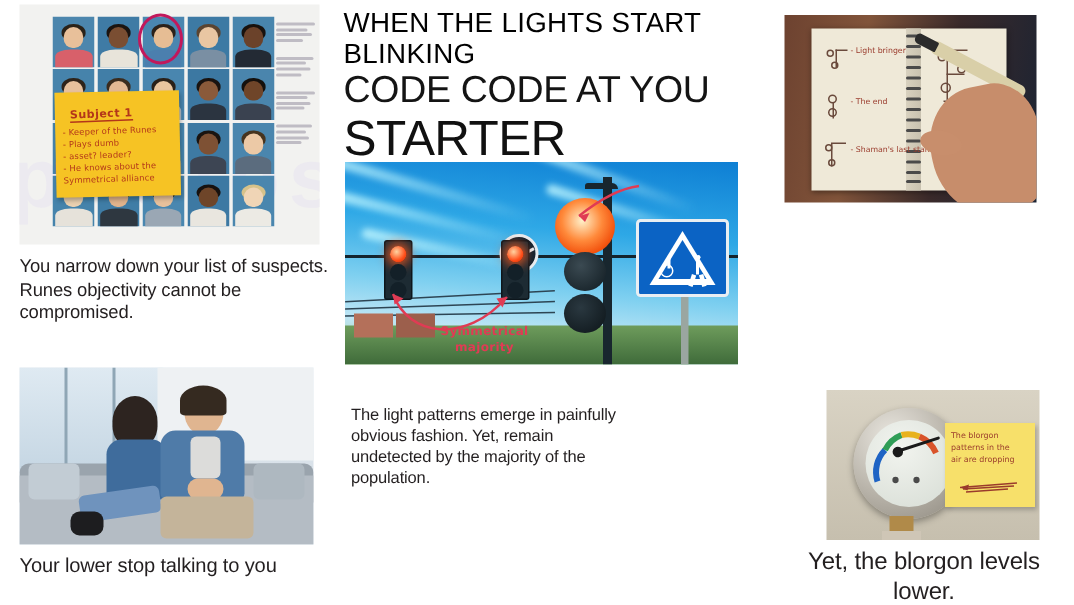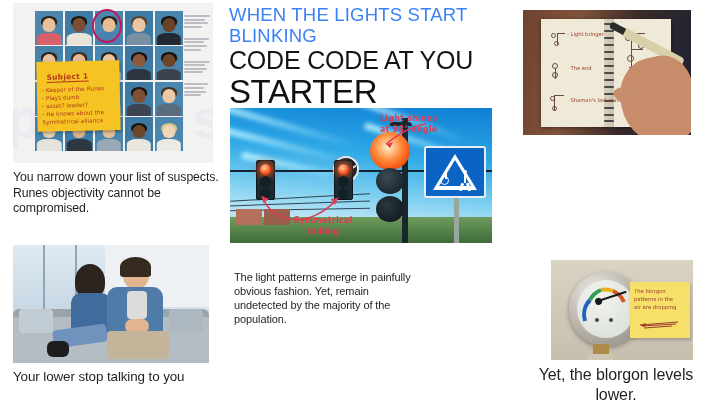--- a/index.html
+++ b/index.html
@@ -20,21 +20,21 @@
     line-height: 1.28;
     white-space: pre-line;
     letter-spacing: -0.1px;
   }
 
   
   .title-block {
     position: absolute; left: 229px; top: 5px; width: 266px;
     text-align: left;
   }
-  .title-l1 { font-size: 18.5px; letter-spacing: 0.2px; color: #3b82f6; font-weight: 400; line-height: 1.12; }
+  .title-l1 { font-size: 18.5px; letter-spacing: 0.2px; color: #000000; font-weight: 400; line-height: 1.12; }
   .title-l2 { font-size: 25px; letter-spacing: -0.2px; color: #141414; font-weight: 400; line-height: 1.12; }
   .title-l3 { font-size: 33px; letter-spacing: -0.4px; color: #111; font-weight: 400; line-height: 1.1; }
 
   
   #p1-img { position: absolute; left: 13px; top: 3px; width: 200px; height: 160px;
             background: #f2f2f0; overflow: hidden; }
   .wm { position:absolute; left:-6px; top:88px; font-size:56px; font-weight:700;
         color:#eceaf0; letter-spacing:6px; line-height:1; }
   .yb-grid { position: absolute; left: 22px; top: 8px; width: 148px; height: 140px;
              display: grid; grid-template-columns: repeat(5, 1fr); grid-template-rows: repeat(4, 1fr);
@@ -397,30 +397,28 @@
       <div class="fig" style="left:38px; top:26px; width:2.4px; height:9px; background:#fff;"></div>
       <div class="fig" style="left:34px; top:35px; width:3px; height:8px; background:#fff; transform:rotate(18deg);"></div>
       <div class="fig" style="left:41px; top:35px; width:3px; height:8px; background:#fff; transform:rotate(-16deg);"></div>
       <div class="fig" style="left:19px; top:24px; width:2.2px; height:7px; background:#fff;"></div>
     </div>
 
     <svg class="arrow-svg" style="left:140px; top:10px; width:70px; height:40px;">
       <path d="M56,6 C40,8 26,18 16,26" stroke="#e03b54" stroke-width="1.6" fill="none"></path>
       <path d="M16,26 l7,-2 l-3,6 z" fill="#e03b54"></path>
     </svg>
-    <div class="ann" style="left:150px; top:6px; width:86px; white-space:pre-line;">Light shines
-at 98° angle</div>
 
     <svg class="arrow-svg" style="left:24px; top:82px; width:100px; height:45px;">
       <path d="M8,6 C18,34 56,40 84,8" stroke="#e03b54" stroke-width="1.6" fill="none"></path>
       <path d="M8,6 l1,7 l6,-4 z" fill="#e03b54"></path>
       <path d="M84,8 l-7,1 l4,6 z" fill="#e03b54"></path>
     </svg>
     <div class="ann" style="left:58px; top:108px; width:70px; text-align:center; white-space:pre-line;">Symmetrical
-talking</div>
+majority</div>
   </div>
 
   <div class="caption" style="left:234px; top:270px; width:262px; font-size:11px;">The light patterns emerge in painfully
 obvious fashion.  Yet, remain
 undetected by the majority of the
 population.</div>
 
   <div id="p3-img">
     <div class="nb">
       <div class="nb-spine">

